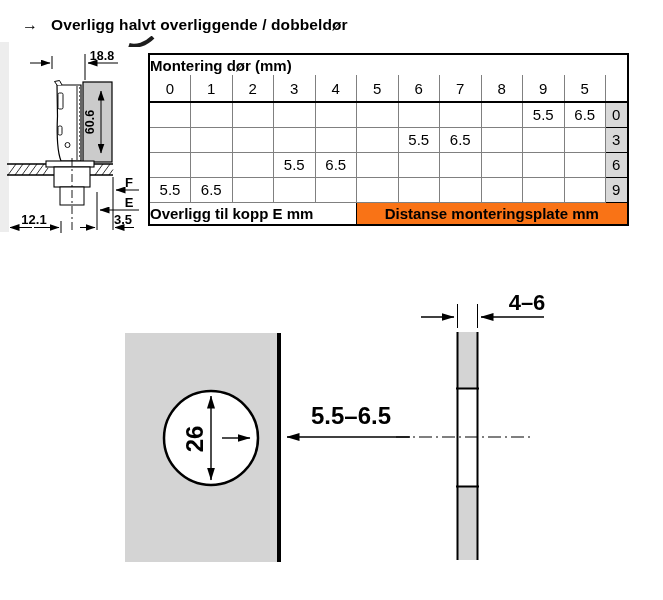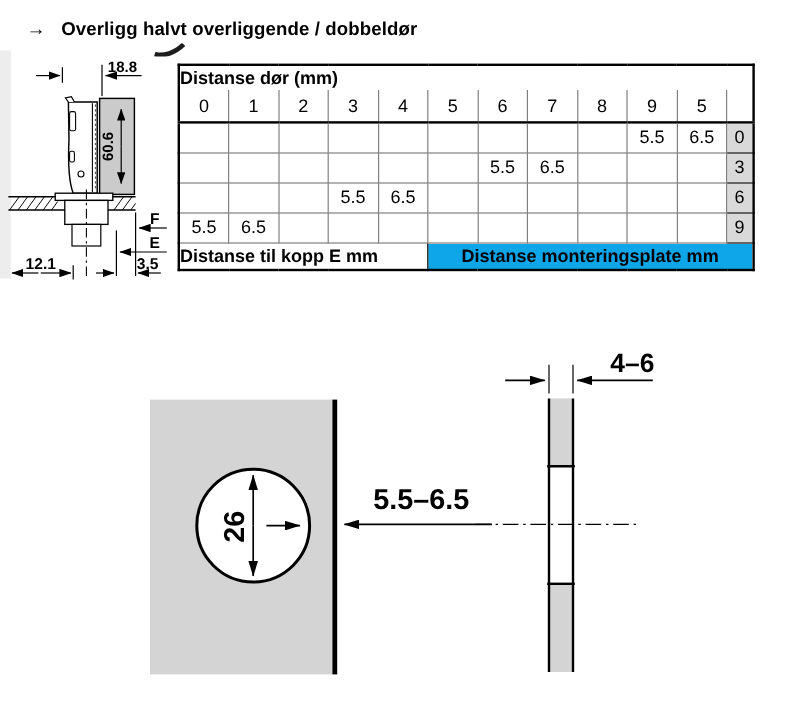--- a/index.html
+++ b/index.html
@@ -29,21 +29,21 @@
   .data-row{height:25px;padding-left:44px;}
   .data-row td{
     border:1px solid #808080;text-align:center;vertical-align:middle;background:#fff;
   }
   .data-row td.rowlabel{
     background:#d9d9d9;border:1.5px solid #000;
   }
   .foot-row{height:23px;}
   .foot-row td{border-top:1.5px solid #000;font-weight:700;font-size:15px;vertical-align:middle;}
   .foot-left{text-align:left;padding-left:5px;background:#fff;}
-  .foot-right{text-align:center;background:#0ea5e9;border-left:1.5px solid #000;}
+  .foot-right{text-align:center;background:#f97316;border-left:1.5px solid #000;}
   
   .hinge-svg{position:absolute;left:0;top:40px;}
   .frag-svg{position:absolute;left:127px;top:36px;}
   .bottom-svg{position:absolute;left:0;top:280px;}
   svg text{font-family:"Liberation Sans", sans-serif;fill:#000;}
   .dim-s{font-size:12.5px;font-weight:700;}
   .dim-m{font-size:13px;font-weight:700;}
   .dim-l{font-size:24px;font-weight:700;}
   .dim-l2{font-size:22px;font-weight:700;}
   .ln{stroke:#000;stroke-width:1.3;fill:none;}
@@ -137,21 +137,21 @@
       <col style="width:41.5px">
     <col style="width:41.5px">
       <col style="width:41.5px">
       <col style="width:41.5px">
     <col style="width:41.5px">
       <col style="width:41.5px">
       <col style="width:22px">
   </colgroup>
   <thead>
     <tr class="tbl-title-row">
-      <th class="tbl-title" colspan="12">Distanse dør (mm)</th>
+      <th class="tbl-title" colspan="12">Montering dør (mm)</th>
     </tr>
     <tr class="numhead-row">
         <th>0</th>
         <th>1</th>
         <th>2</th>
         <th>3</th>
         <th>4</th>
         <th>5</th>
         <th>6</th>
         <th>7</th>
@@ -214,21 +214,21 @@
         <td></td>
         <td></td>
         <td></td>
         <td></td>
         <td></td>
         <td class="rowlabel">9</td>
       </tr>
     </tbody>
   <tfoot>
     <tr class="foot-row">
-      <td class="foot-left" colspan="5">Distanse til kopp E mm</td>
+      <td class="foot-left" colspan="5">Overligg til kopp E mm</td>
       <td class="foot-right" colspan="7">Distanse monteringsplate mm</td>
     </tr>
   </tfoot>
 </table>
 
 <svg class="bottom-svg" width="663" height="300" viewBox="0 0 663 300">
   <defs>
     <marker id="ah-b" viewBox="0 0 13 8" refX="12.5" refY="4" markerWidth="13" markerHeight="8" markerUnits="userSpaceOnUse" orient="auto">
       <path d="M0,0 L13,4 L0,8 Z" fill="#000"></path>
     </marker>

